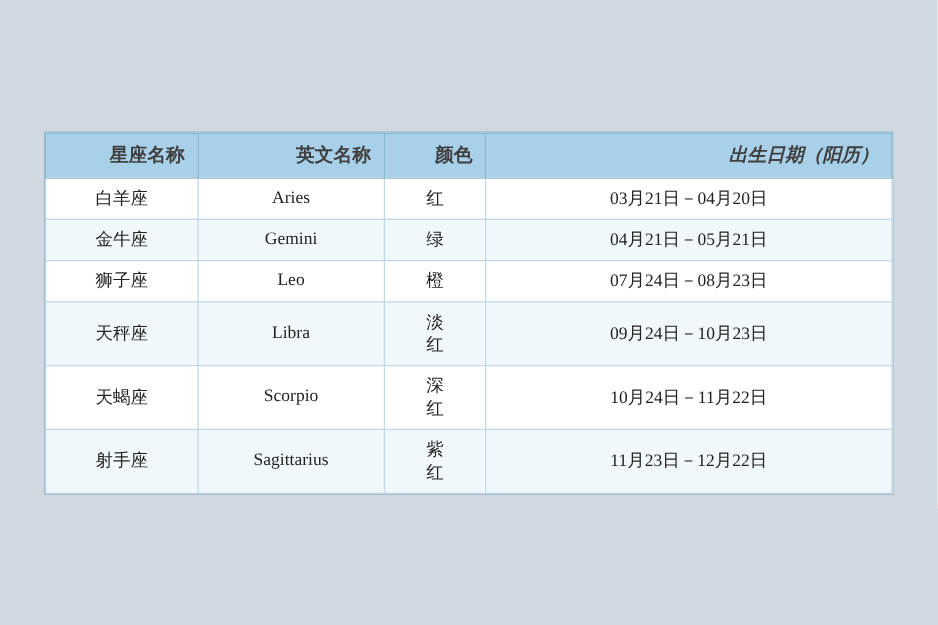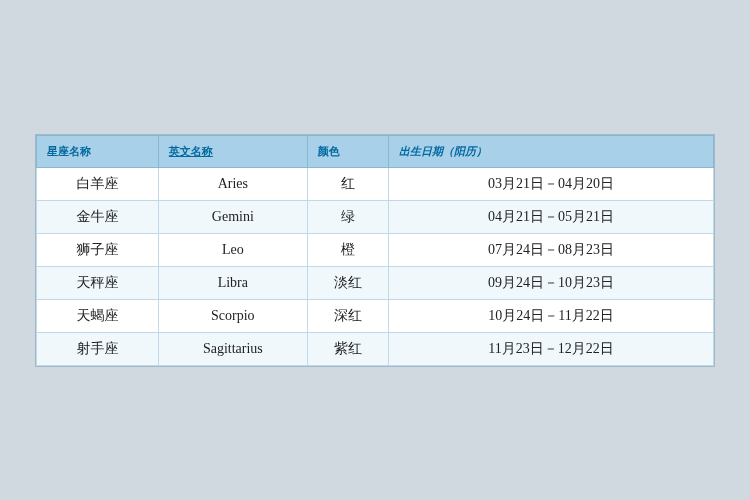--- a/index.html
+++ b/index.html
@@ -29,44 +29,44 @@
       border-collapse: collapse;
     }
 
     thead tr {
       background-color: #a8d0e8;
     }
 
     thead th {
       border: 1px solid #88b8d0;
       padding: 8px 10px;
-      text-align: left;
-      font-size: 11px;
+      text-align: right;
+      font-size: 15px;
       font-weight: bold;
-      color: #0369a1;
+      color: #404040;
     }
 
     tbody tr {
       background-color: #ffffff;
     }
 
     tbody tr:nth-child(even) {
       background-color: #f0f8fc;
     }
 
     tbody td {
       border: 1px solid #c0d8e8;
-      padding: 7px 10px;
+      padding: 7px 28px;
       text-align: center;
       font-size: 14px;
       color: #222;
     }
 
     .col-chinese { width: 18%; }
-    .col-english { width: 22%; text-decoration: underline; }
+    .col-english { width: 22%; }
     .col-color   { width: 12%; }
     .col-date    { width: 48%; font-style: italic; }
   </style>
 </head>
 <body>
 
 <div class="table-container">
   <table>
     <thead>
       <tr>

